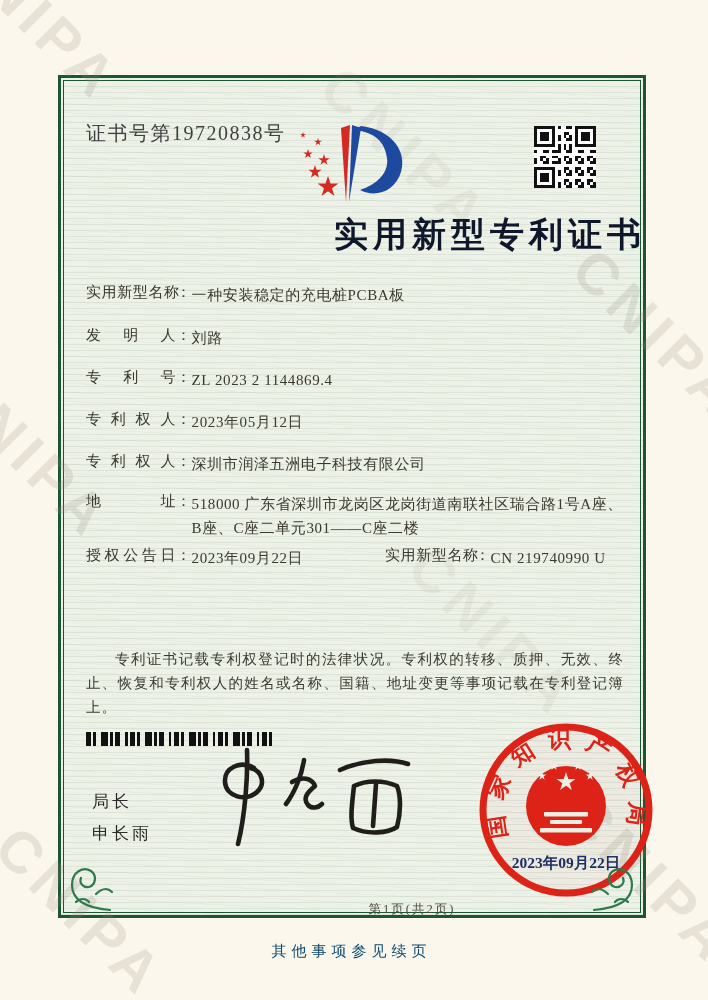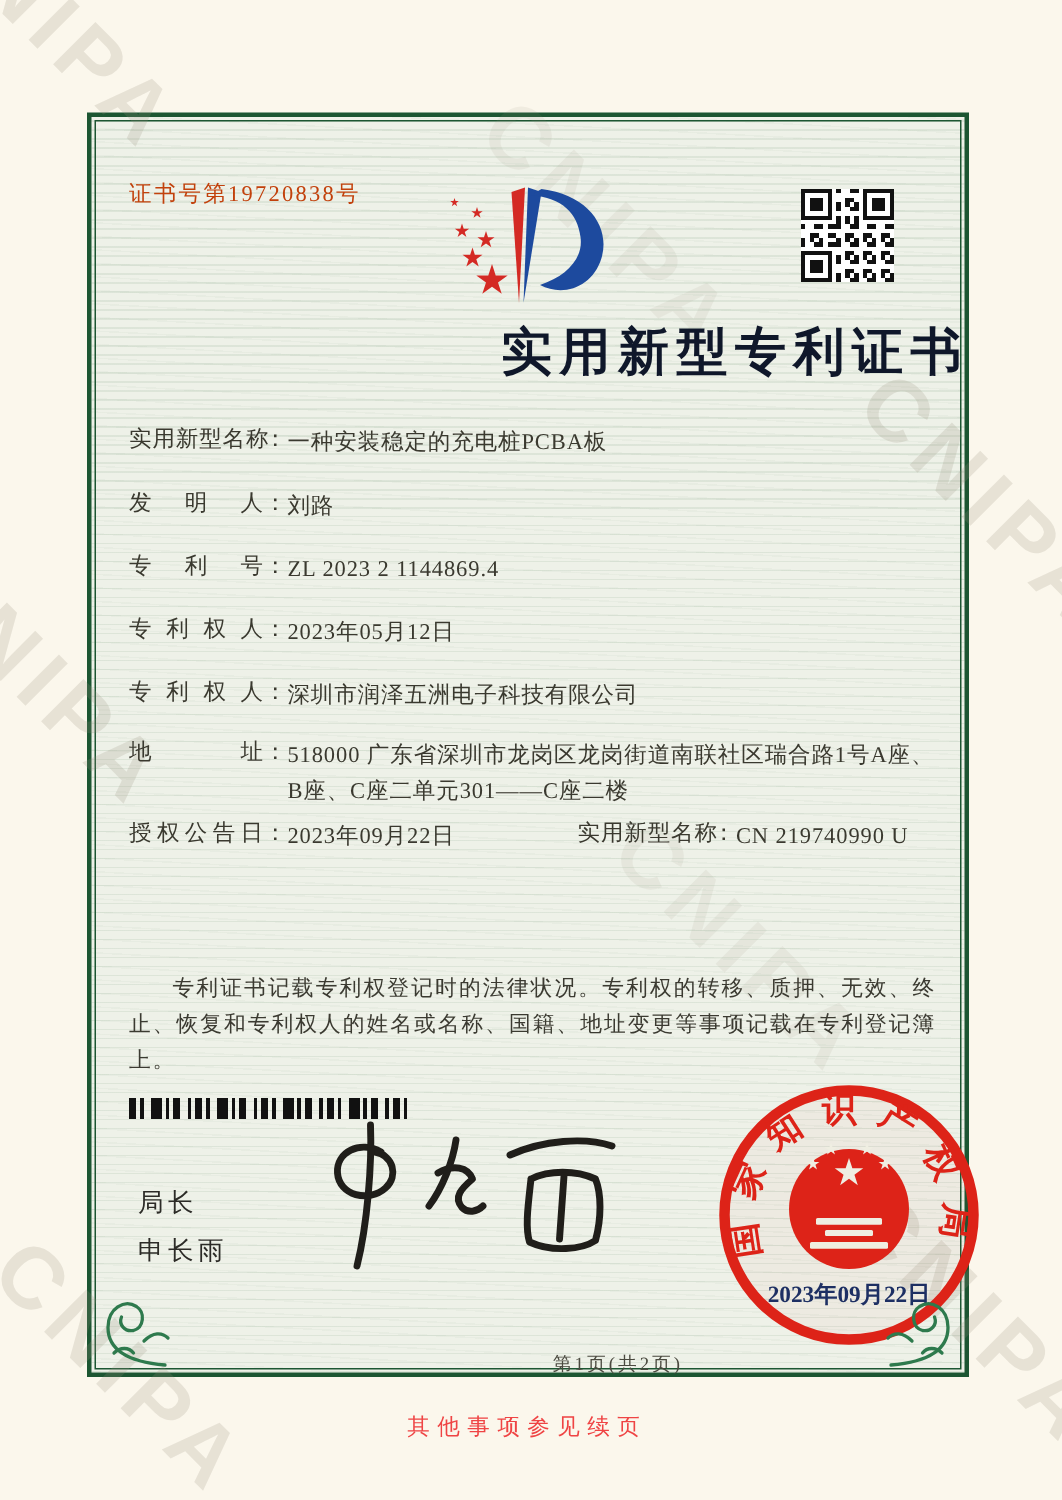--- a/index.html
+++ b/index.html
@@ -25,21 +25,21 @@
     background-image:
       repeating-linear-gradient(0deg, rgba(105,145,110,.13) 0 1px, transparent 1px 6px),
       repeating-linear-gradient(3deg, rgba(105,145,110,.05) 0 1px, transparent 1px 9px);
   }
   .panel::before{
     content:""; position:absolute; inset:2px; border:1px solid #1c5632; pointer-events:none;
   }
   .content{position:absolute; inset:0; z-index:2;}
   .abs{position:absolute;}
 
-  .certno{left:86px; top:120px; font-size:15px; letter-spacing:1.5px; color:#c2410c;}
+  .certno{left:86px; top:120px; font-size:20px; letter-spacing:1.5px; color:#404040;}
 
   .title{
     left:58px; top:212px; width:588px; text-align:right;
     font-size:34px; font-weight:bold; letter-spacing:5px; color:#0f172a;
   }
 
   .fieldrow{left:86px; width:538px; font-size:15px; letter-spacing:.6px; color:#3a392f; display:flex;}
   .flabel{
     flex:0 0 90px; display:inline-block; width:90px;
     text-align:justify; text-align-last:justify; text-justify:inter-character;
@@ -50,21 +50,21 @@
   .dualpair{display:flex;}
 
   .para{
     left:86px; width:538px; font-size:14.5px; line-height:1.65;
     letter-spacing:1.1px; text-align:justify; text-indent:2em; color:#3b3a31;
   }
 
   .signer{left:92px; font-size:17px; letter-spacing:3px; color:#2c2b27;text-align:center;}
 
   .pagenum{left:58px; top:901px; width:708px; text-align:center; font-size:12.5px; letter-spacing:2px; color:#4a493f;}
-  .note{left:0; top:942px; width:703px; text-align:center; font-size:15px; letter-spacing:5px; color:#ef4444;}
+  .note{left:0; top:942px; width:703px; text-align:center; font-size:15px; letter-spacing:5px; color:#0c4a6e;}
 
   .sealdate{
     font-family:"Liberation Serif","DejaVu Serif",serif;
   }
   svg{display:block;}
 </style>
 </head>
 <body>
 
 <div class="page">

